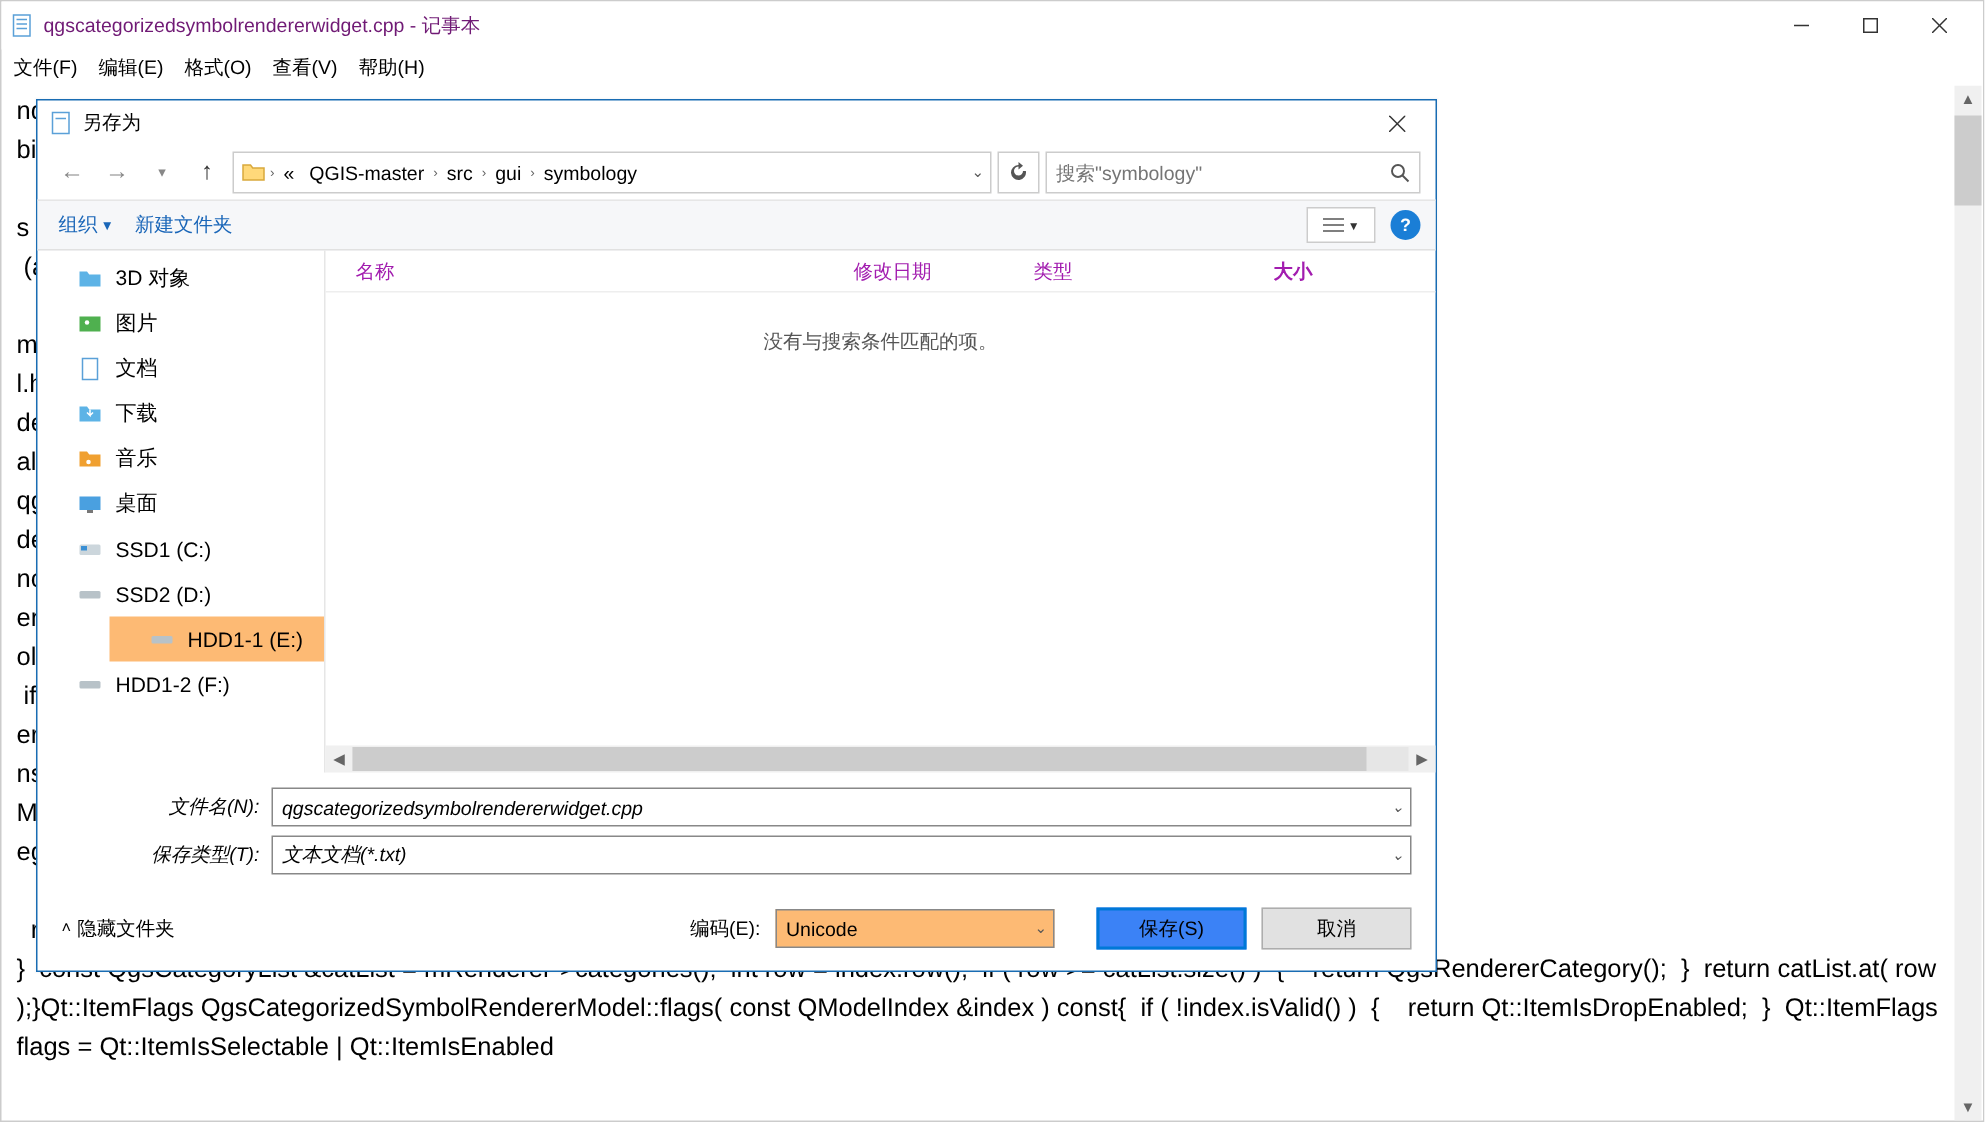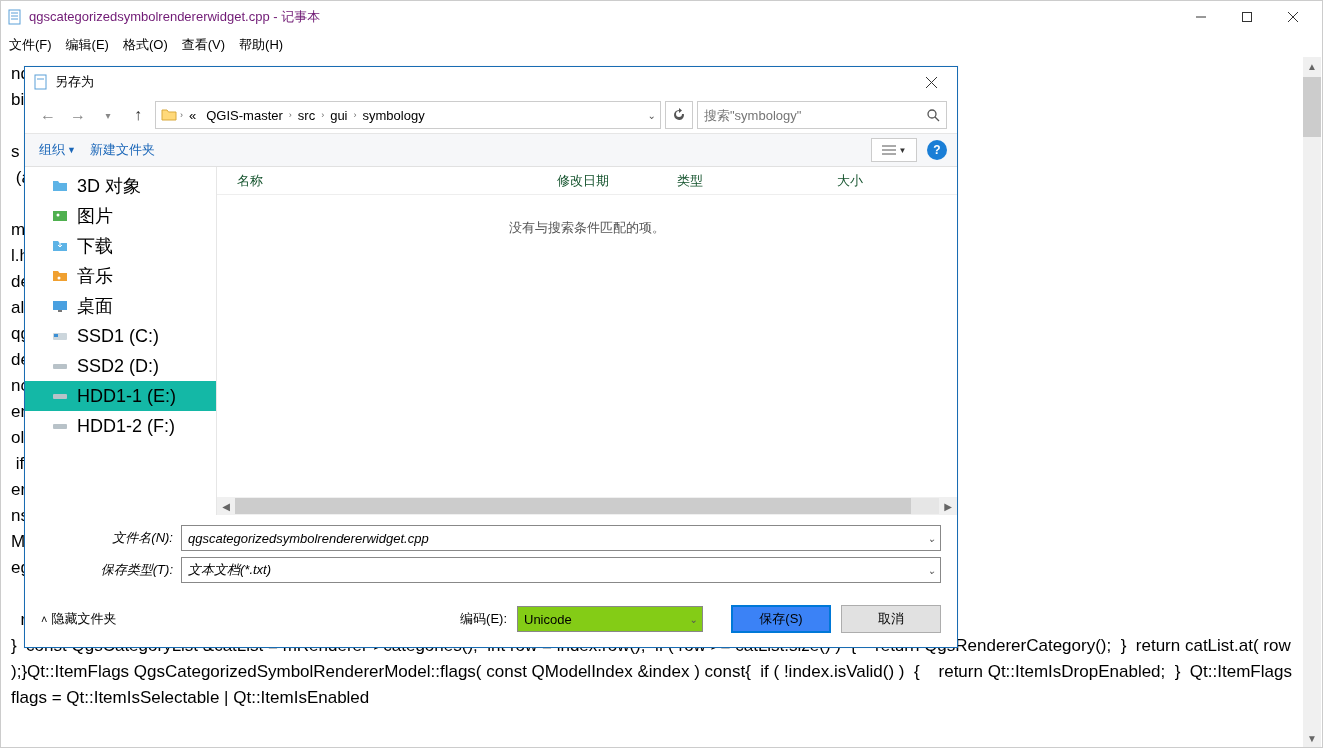--- a/index.html
+++ b/index.html
@@ -41,47 +41,47 @@
 .sa-search .sicon { color: #555; }
 
 .sa-toolbar { height: 34px; background: #f6f7f9; border-top: 1px solid #e6e6e6; border-bottom: 1px solid #e1e1e1; display: flex; align-items: center; padding: 0 10px; gap: 6px; }
 .sa-toolbar .tb-item { color: #1a66b8; font-size: 13px; padding: 2px 4px; display: flex; align-items: center; gap: 2px; }
 .sa-toolbar .tb-right { margin-left: auto; display: flex; align-items: center; gap: 10px; }
 .sa-toolbar .tb-viewbtn { width: 46px; height: 24px; border: 1px solid #ccc; background: #fff; display: flex; align-items: center; justify-content: center; gap: 3px; font-size: 12px; color: #333; }
 .sa-toolbar .tb-help { width: 20px; height: 20px; border-radius: 50%; background: #1a7ed6; color: #fff; display: flex; align-items: center; justify-content: center; font-size: 12px; font-weight: bold; }
 
 .sa-body { flex: 1; display: flex; min-height: 0; }
 .sa-tree { width: 192px; border-right: 1px solid #e6e6e6; overflow-y: auto; padding: 4px 0; }
-.sa-tree .tree-item { display: flex; align-items: center; height: 30px; padding: 0 8px 0 26px; gap: 8px; font-size: 18px; }
-.sa-tree .tree-item.sel { background: #14b8a6; }
+.sa-tree .tree-item { display: flex; align-items: center; height: 30px; padding: 0 8px 0 26px; gap: 8px; font-size: 14px; }
+.sa-tree .tree-item.sel { background: #fdba74; margin-left: 48px; }
 .sa-tree .ticon { width: 18px; height: 18px; display: inline-flex; align-items: center; justify-content: center; }
 .sa-list { flex: 1; display: flex; flex-direction: column; position: relative; }
 .sa-list-header { height: 28px; display: flex; align-items: center; border-bottom: 1px solid #eee; padding-left: 20px; }
-.sa-list-header .col { font-size: 13px; color: #14532d; }
+.sa-list-header .col { font-size: 13px; color: #a21caf; }
 .sa-list-header .col-name { flex: 0 0 320px; }
-.sa-list-header .col-mod  { flex: 0 0 120px; }
+.sa-list-header .col-mod  { flex: 0 0 120px; margin-left: 12px; }
 .sa-list-header .col-type { flex: 0 0 160px; }
-.sa-list-header .col-size { flex: 0 0 80px; }
+.sa-list-header .col-size { flex: 0 0 80px; font-weight: bold; }
 .sa-list-empty { flex: 1; display: flex; align-items: flex-start; justify-content: center; padding-top: 24px; color: #555; font-size: 13px; }
 .sa-list-scroll { height: 18px; background: #f0f0f0; display: flex; align-items: center; }
 .sa-list-scroll .larrow, .sa-list-scroll .rarrow { width: 18px; text-align: center; font-size: 10px; color: #666; }
 .sa-list-scroll .ltrack { flex: 1; background: #e6e6e6; height: 16px; position: relative; }
 .sa-list-scroll .lthumb { position: absolute; left: 0; top: 0; bottom: 0; width: 96%; background: #ccc; }
 
 .sa-form { padding: 10px 16px 6px 16px; }
 .sa-form-row { display: flex; align-items: center; gap: 8px; margin-bottom: 6px; font-style: italic; }
 .sa-form-row label { width: 132px; text-align: right; font-size: 13px; }
 .sa-form-row .combo { flex: 1; height: 26px; border: 1px solid #888; background: #fff; display: flex; align-items: center; padding: 0 6px; font-size: 13px; position: relative; }
 .sa-form-row .combo .dd { position: absolute; right: 4px; top: 50%; transform: translateY(-50%); color: #555; font-size: 10px; }
 
 .sa-footer { display: flex; align-items: center; padding: 10px 16px 14px 16px; gap: 10px; }
 .sa-footer .hide-folders { display: flex; align-items: center; gap: 4px; font-size: 13px; }
 .sa-footer .spacer { flex: 1; }
 .sa-footer .enc-label { font-size: 13px; }
-.sa-footer .enc-combo { width: 186px; height: 26px; border: 1px solid #888; background: #84cc16; display: flex; align-items: center; padding: 0 6px; font-size: 13px; position: relative; margin-right: 18px; }
+.sa-footer .enc-combo { width: 186px; height: 26px; border: 1px solid #888; background: #fdba74; display: flex; align-items: center; padding: 0 6px; font-size: 13px; position: relative; margin-right: 18px; }
 .sa-footer .enc-combo .dd { position: absolute; right: 4px; top: 50%; transform: translateY(-50%); color: #555; font-size: 10px; }
 .sa-footer .btn { width: 100px; height: 28px; border: 1px solid #adadad; background: #e1e1e1; font-size: 13px; display: flex; align-items: center; justify-content: center; }
 .sa-footer .btn.primary { border: 2px solid #0078d7; background: #3b82f6; text-align: center; }
 
 svg { display: block; }
 </style>
 </head>
 <body>
 
 <div class="notepad-window">
@@ -245,20 +245,28 @@
             <svg width="18" height="18">
               <rect x="2" y="4" width="14" height="10" fill="#4fb04f"></rect>
               <circle cx="7" cy="8" r="1.5" fill="#fff"></circle>
             </svg>
           </span>
           <span>图片</span>
         </div>
       <div class="tree-item">
           <span class="ticon">
             <svg width="18" height="18">
+              <rect x="4" y="2" width="10" height="14" fill="#fff" stroke="#5aa0d8"></rect>
+            </svg>
+          </span>
+          <span>文档</span>
+        </div>
+      <div class="tree-item">
+          <span class="ticon">
+            <svg width="18" height="18">
               <path d="M2 4h5l1.5 2H16v8H2z" fill="#5db3e6"></path>
               <path d="M9 6v4l-2-2m2 2 2-2" stroke="#fff" fill="none"></path>
             </svg>
           </span>
           <span>下载</span>
         </div>
       <div class="tree-item">
           <span class="ticon">
             <svg width="18" height="18">
               <path d="M2 4h5l1.5 2H16v8H2z" fill="#f0a030"></path>

